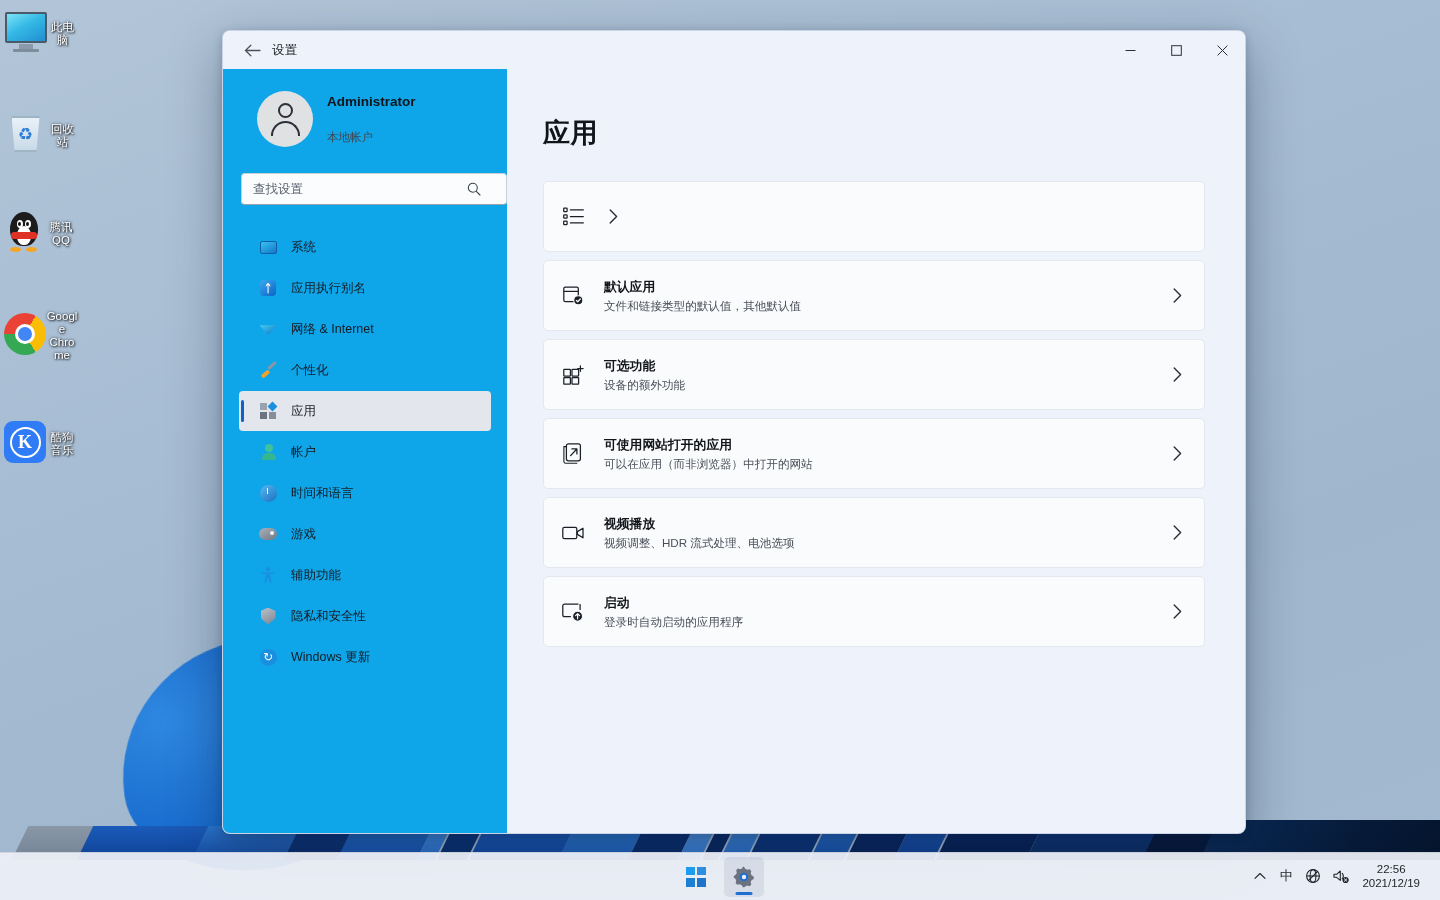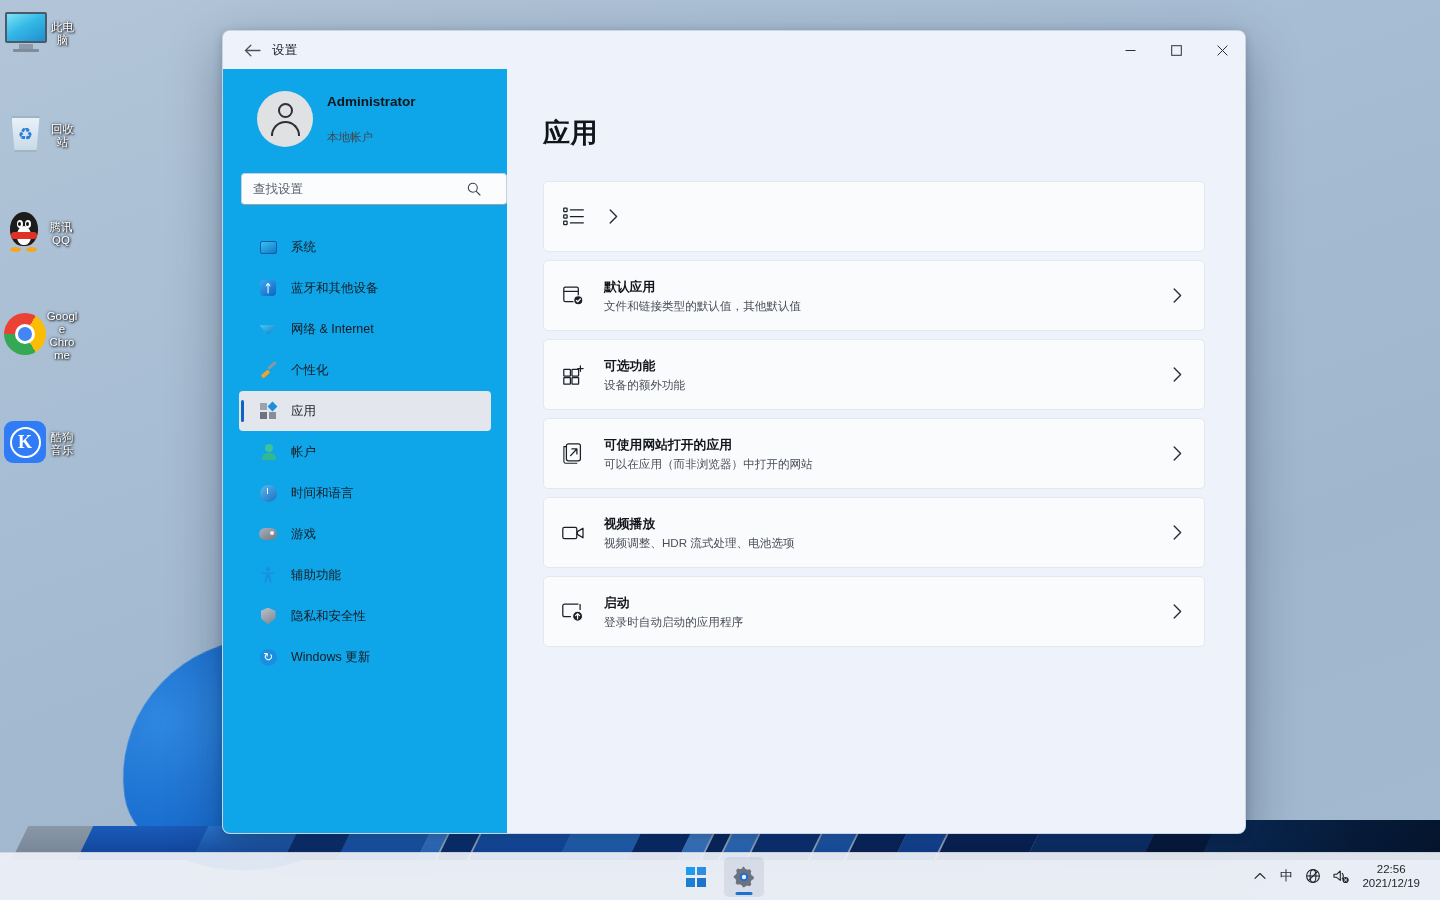--- a/index.html
+++ b/index.html
@@ -428,21 +428,21 @@
             <span class="nav-icon">
                 <span class="ic-system"></span>
               </span>
             <span>系统</span>
           </div>
 
           <div class="nav-item">
             <span class="nav-icon">
                 <span class="ic-bt">ᛏ</span>
               </span>
-            <span>蓝牙和其他设备</span>
+            <span>应用执行别名</span>
           </div>
 
           <div class="nav-item">
             <span class="nav-icon">
                 <span class="ic-net"></span>
               </span>
             <span>网络 &amp; Internet</span>
           </div>
 
           <div class="nav-item">

